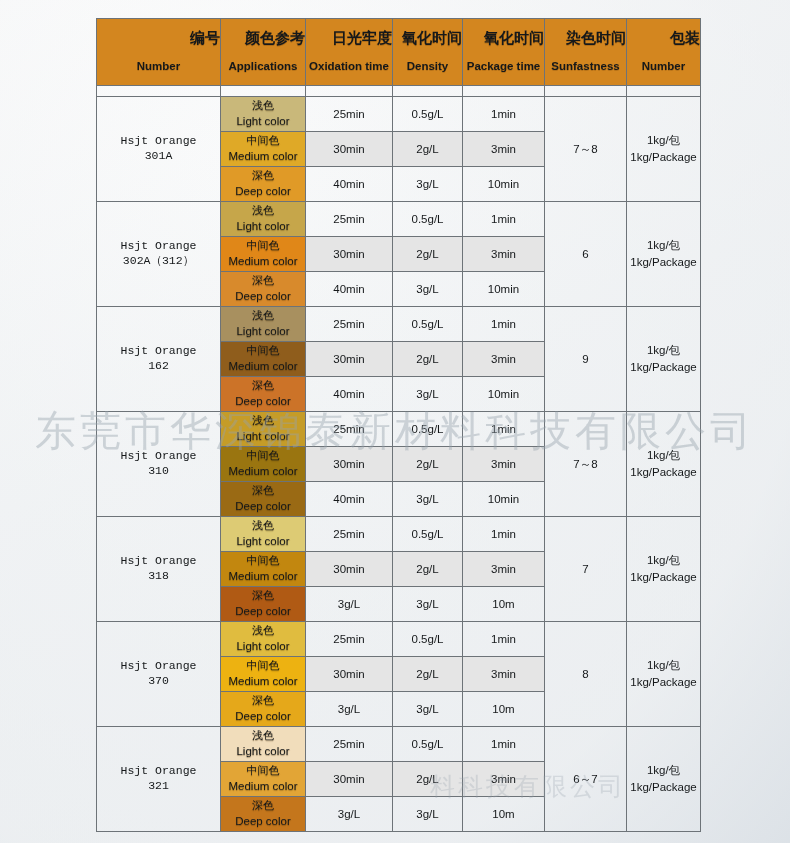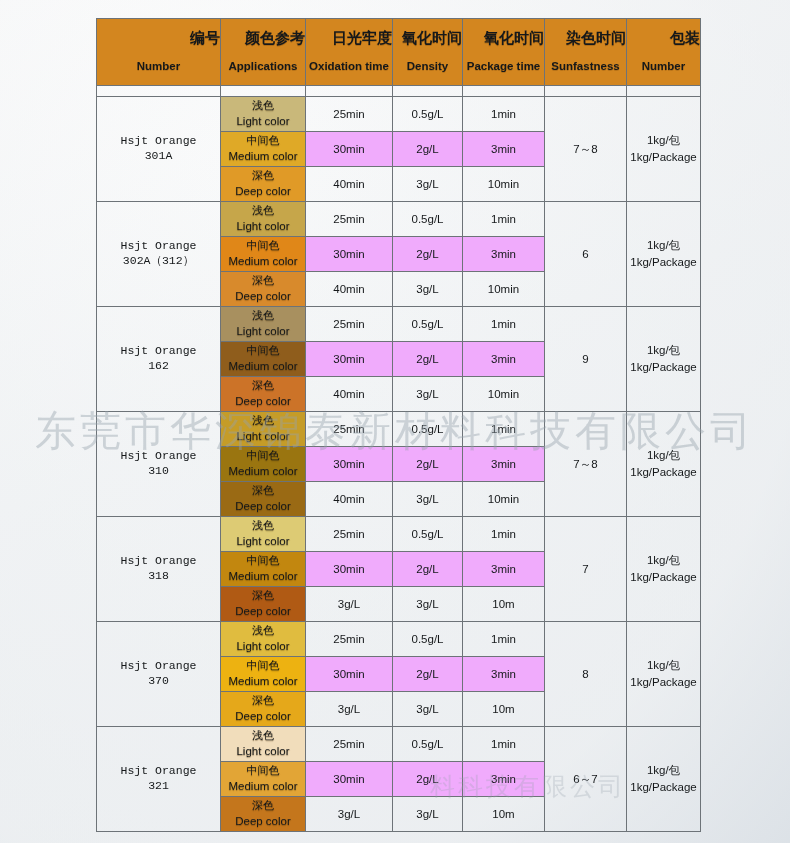--- a/index.html
+++ b/index.html
@@ -145,21 +145,21 @@
     font-family: "DejaVu Sans", sans-serif;
     line-height: 1.3;
   }
   td.swatch .sw-en {
     display: block;
     font-size: 11.5px;
     line-height: 1.3;
   }
 
   
-  td.hl { background: #f0abfc; }
+  td.hl { background: #e5e5e5; }
 
   td.sun-cell { font-size: 12.5px; }
   td.pack-cell { font-size: 10.5px; line-height: 1.45; }
   td.pack-cell .pk { display: block; }
 
   
   tr.group-end > td { border-bottom: 1px solid #6d7378; }
 </style>
 </head>
 <body>

